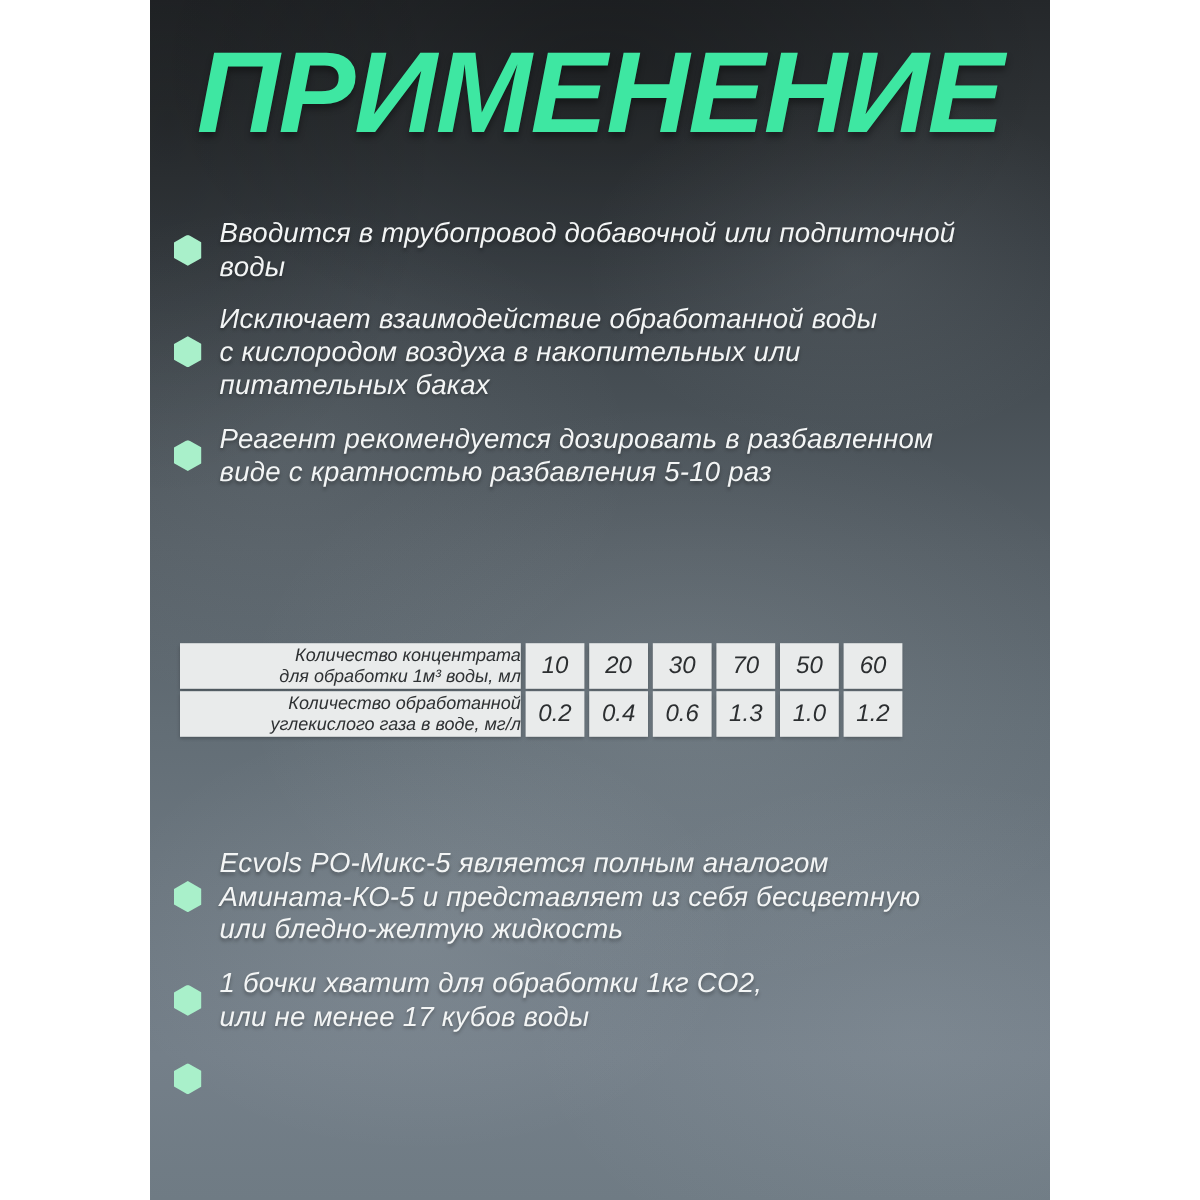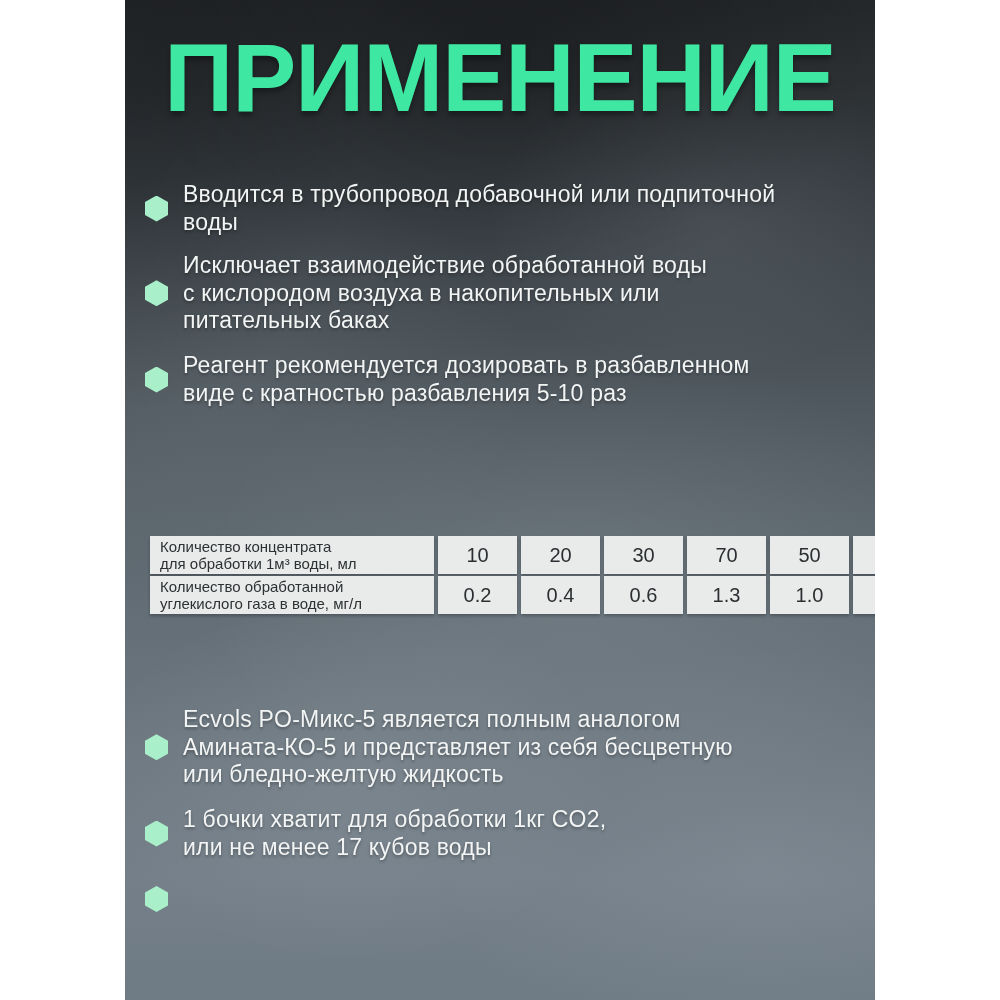--- a/index.html
+++ b/index.html
@@ -7,20 +7,21 @@
     width:1000px;height:1000px;background:#ffffff;overflow:hidden;
     font-family:"Liberation Sans", sans-serif;
   }
   .stage{position:relative;width:1000px;height:1000px;background:#ffffff;}
   .panel{
     position:absolute;left:125px;top:0;width:750px;height:1000px;
     background:linear-gradient(180deg,
       #24272a 0%, #2d3134 9%, #383e43 20%, #474f55 33%,
       #565f66 46%, #626d75 60%, #6c7780 74%, #747f89 88%, #6f7b84 100%);
     overflow:hidden;
+    font-style:italic;
   }
   
   .smoke{
     position:absolute;inset:0;pointer-events:none;
     background:
       radial-gradient(ellipse 320px 220px at 78% 22%, rgba(190,200,208,0.10), transparent 70%),
       radial-gradient(ellipse 420px 300px at 15% 38%, rgba(205,214,220,0.08), transparent 70%),
       radial-gradient(ellipse 520px 340px at 60% 58%, rgba(220,228,233,0.10), transparent 72%),
       radial-gradient(ellipse 380px 260px at 30% 78%, rgba(225,232,236,0.10), transparent 70%),
       radial-gradient(ellipse 450px 300px at 85% 86%, rgba(210,220,226,0.09), transparent 72%),
@@ -50,22 +51,22 @@
     font-size:23px;line-height:27.5px;letter-spacing:0.2px;
     color:#f3f5f5;
     text-shadow:0 2px 3px rgba(0,0,0,0.30);
   }
   
   .dose-table{
     position:absolute;left:25px;top:536px;
     display:flex;gap:4px;
   }
   .t-col{display:flex;flex-direction:column;gap:2px;}
-  .t-col.label{width:284px;}
-  .t-col.value{width:79px;}
+  .t-col.label{width:284px;text-align:right;}
+  .t-col.value{width:49px;}
   .t-cell{
     background:#e9ebeb;
     box-shadow:0 2px 3px rgba(0,0,0,0.25);
   }
   .t-cell.lab{
     height:38px;display:flex;flex-direction:column;justify-content:center;
     padding-left:10px;box-sizing:border-box;
     font-size:15px;line-height:17.5px;color:#2e3133;
     white-space:pre-line;
   }

